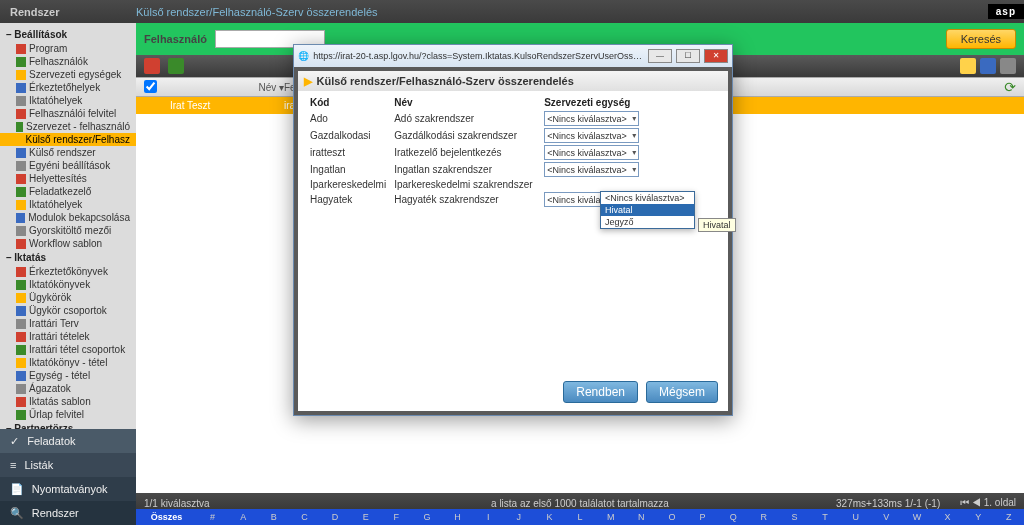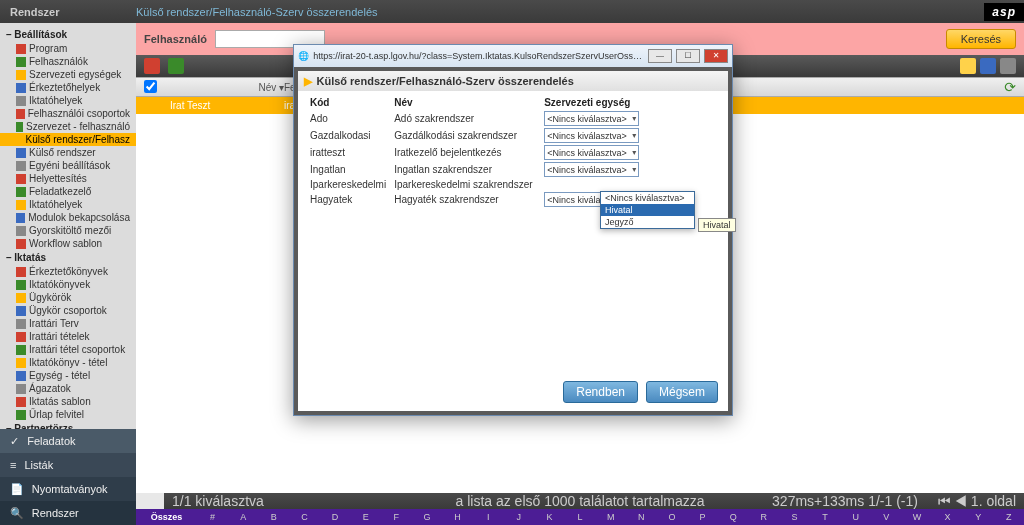--- a/index.html
+++ b/index.html
@@ -2,56 +2,56 @@
 <html><head>
 <meta charset="utf-8">
 <style>
 * { margin:0; padding:0; box-sizing:border-box; font-family:Arial,sans-serif; }
 body { background:#e8e8e8; width:1024px; height:525px; overflow:hidden; position:relative; }
 
 
 .topbar { height:23px; background:linear-gradient(#4a4a4a,#3a3a3a); display:flex; align-items:center; color:#ccc; font-size:11px; }
 .topbar .brand { width:136px; padding-left:10px; font-weight:bold; }
 .topbar .crumb { color:#7fb8d6; }
-.topbar .logo { margin-left:auto; background:#000; color:#fff; padding:2px 8px; font-weight:bold; font-size:12px; letter-spacing:1px;font-style:italic; }
+.topbar .logo { margin-left:auto; background:#000; color:#fff; padding:2px 8px; font-weight:bold; font-size:10px; letter-spacing:1px; }
 
 
 .leftnav { position:absolute; top:23px; left:0; width:136px; bottom:0; background:#dcdcdc; display:flex; flex-direction:column; }
 .tree { flex:1; overflow:hidden; font-size:10px; color:#333; padding:4px 0; }
 .tree .grp { font-weight:bold; padding:2px 6px; color:#222; }
 .tree .itm { padding:1px 6px 1px 16px; display:flex; align-items:center; gap:3px; white-space:nowrap; overflow:hidden; }
 .tree .itm.sel { background:#ffb500; color:#000; }
 .tree .ic { width:10px; height:10px; display:inline-block; }
 .bottomnav { }
 .bottomnav .bitm { height:24px; display:flex; align-items:center; gap:8px; padding:0 10px; font-size:11px; color:#eee; }
 .b0{background:#4a5a68;} .b1{background:#3a4856;} .b2{background:#2f3d4a;} .b3{background:#25333f;}
 
 
 .main { position:absolute; top:23px; left:136px; right:0; bottom:0; display:flex; flex-direction:column; }
-.filterbar { height:32px; background:#fca5a5; display:flex; align-items:center; padding:0 8px; gap:8px; font-size:11px; }
+.filterbar { height:32px; background:#22c55e; display:flex; align-items:center; padding:0 8px; gap:8px; font-size:11px; }
 .filterbar .lbl { font-weight:bold; color:#444; }
 .filterbar input { border:1px solid #aaa; height:18px; width:110px; font-size:11px; padding:0 3px; }
 .filterbar .search { margin-left:auto; background:linear-gradient(#ffd766,#ffb500); border:1px solid #c88a00; color:#333; font-size:11px; padding:3px 14px; border-radius:3px; cursor:pointer; }
 
 .gridtoolbar { height:22px; background:linear-gradient(#5a5a5a,#3a3a3a); display:flex; align-items:center; padding:0 8px; gap:8px; }
 .gridtoolbar .right { margin-left:auto; display:flex; gap:4px; }
 .tbtn { width:16px; height:16px; display:inline-block; border-radius:2px; }
 
 .gridhead { height:20px; background:linear-gradient(#f0f0f0,#d8d8d8); border-top:1px solid #aaa; border-bottom:1px solid #aaa; display:flex; align-items:center; font-size:10px; color:#555; }
 .gridhead .c0{width:28px; text-align:center;} .gridhead .c1{width:120px; padding-left:6px;text-align:right;} .gridhead .c2{width:120px;}
 .gridhead .refresh{margin-left:auto; margin-right:8px; color:#3a8a2a; font-size:14px;}
 
 .gridbody { flex:1; background:#fff; }
 .gridbody .row { height:17px; display:flex; align-items:center; font-size:10px; }
 .gridbody .row.sel { background:#ffb500; color:#fff; }
 .gridbody .row .c0{width:28px;} .gridbody .row .c1{width:120px; padding-left:6px;} .gridbody .row .c2{width:120px;}
 
-.statusbar { height:16px; background:linear-gradient(#4a4a4a,#3a3a3a); color:#ccc; font-size:14px; display:flex; align-items:center; padding:0 8px;margin-left:28px; }
+.statusbar { height:16px; background:linear-gradient(#4a4a4a,#3a3a3a); color:#ccc; font-size:10px; display:flex; align-items:flex-end; padding:0 8px; }
 .statusbar .mid{position:absolute; left:50%; transform:translateX(-50%);} .statusbar .r{margin-left:auto;}
-.alphabar { height:16px; background:#4c1d95; color:#ccc; font-size:9px; display:flex; align-items:center; }
+.alphabar { height:16px; background:#1d4ed8; color:#ccc; font-size:9px; display:flex; align-items:center; }
 .alphabar span{flex:1; text-align:center; cursor:pointer;}
 .alphabar .all{flex:2; font-weight:bold; color:#fff;}
 
 
 .dlgwrap { position:absolute; left:293px; top:44px; width:440px; background:#fff; border:1px solid #6b8aaf; box-shadow:0 4px 20px rgba(0,0,0,0.4); }
 .dlgchrome { height:22px; background:linear-gradient(#eef4fb,#d7e4f2); display:flex; align-items:center; font-size:9px; color:#333; padding:0 4px; gap:4px; }
 .dlgchrome .url{flex:1; overflow:hidden; white-space:nowrap; text-overflow:ellipsis;}
 .wbtn{width:24px; height:14px; border:1px solid #888; background:#e8e8e8; font-size:8px; text-align:center; line-height:12px;}
 .wbtn.close{background:#d04030; color:#fff;}
 .dlginner { border:4px solid #5a5a5a; }
@@ -97,21 +97,21 @@
       <div class="itm">
         <span class="ic" style="background: rgb(58, 106, 192);"></span>
         <span>Érkeztetőhelyek</span>
       </div>
       <div class="itm">
         <span class="ic" style="background: rgb(136, 136, 136);"></span>
         <span>Iktatóhelyek</span>
       </div>
       <div class="itm">
         <span class="ic" style="background: rgb(208, 64, 48);"></span>
-        <span>Felhasználói csoportok</span>
+        <span>Felhasználói felvitel</span>
       </div>
       <div class="itm">
         <span class="ic" style="background: rgb(58, 138, 42);"></span>
         <span>Szervezet - felhasználó</span>
       </div>
       <div class="itm sel">
         <span class="ic" style="background: rgb(255, 181, 0);"></span>
         <span>Külső rendszer/Felhasz</span>
       </div>
       <div class="itm">

